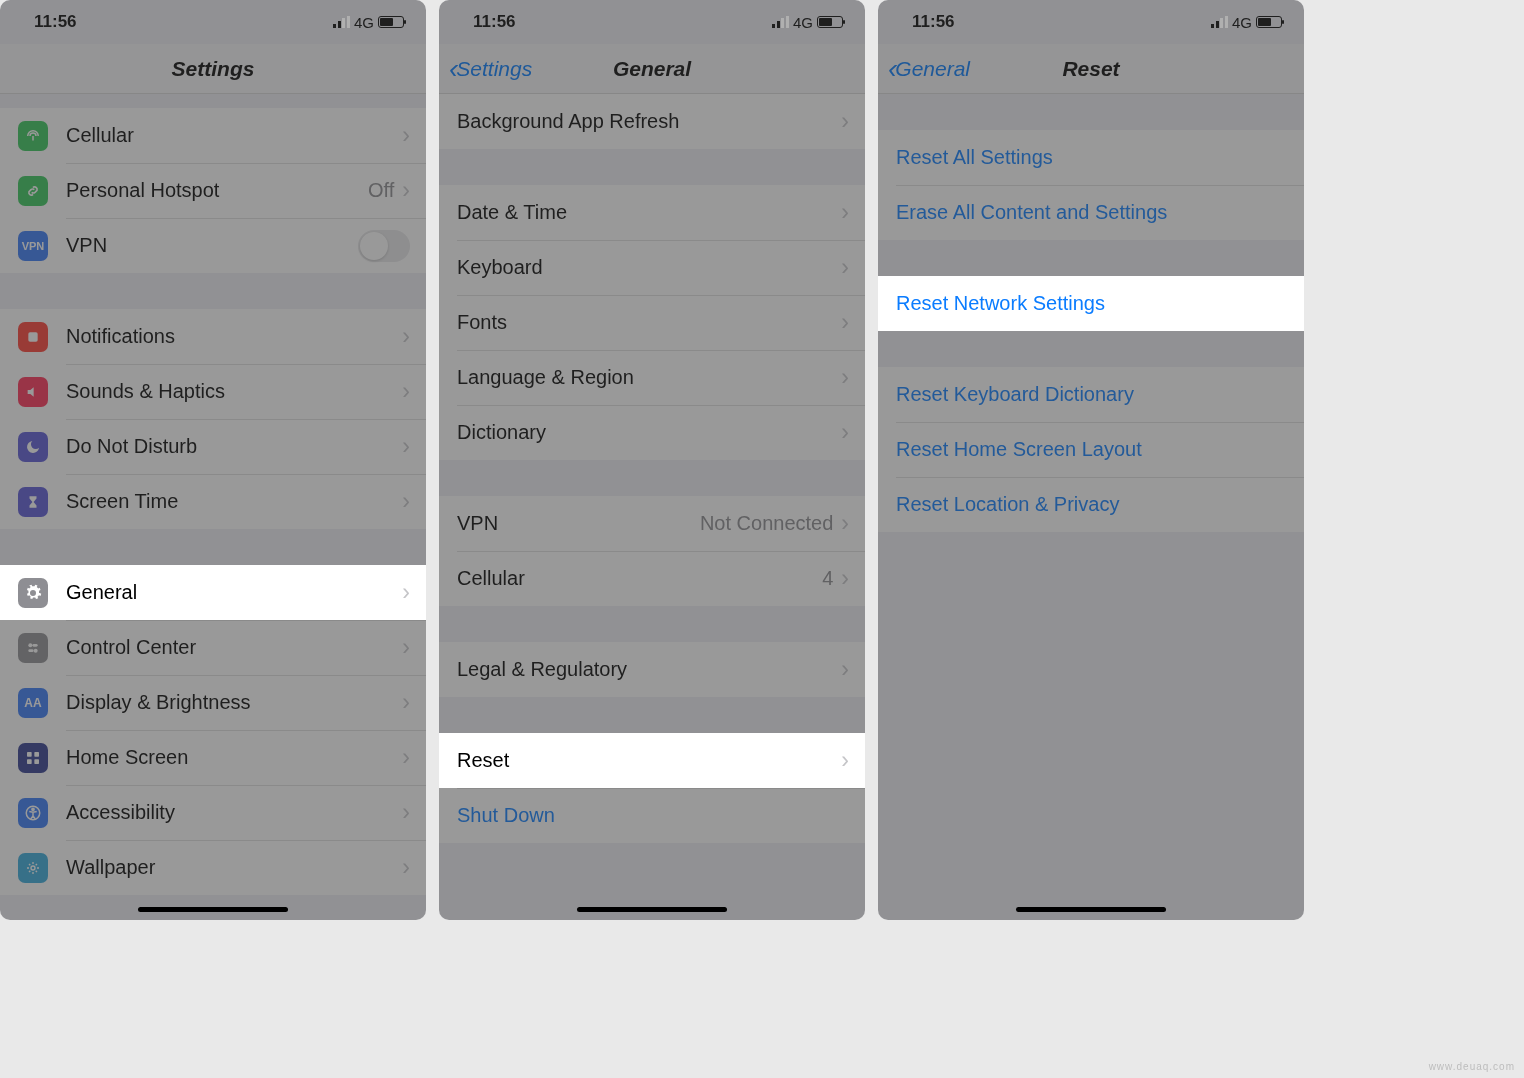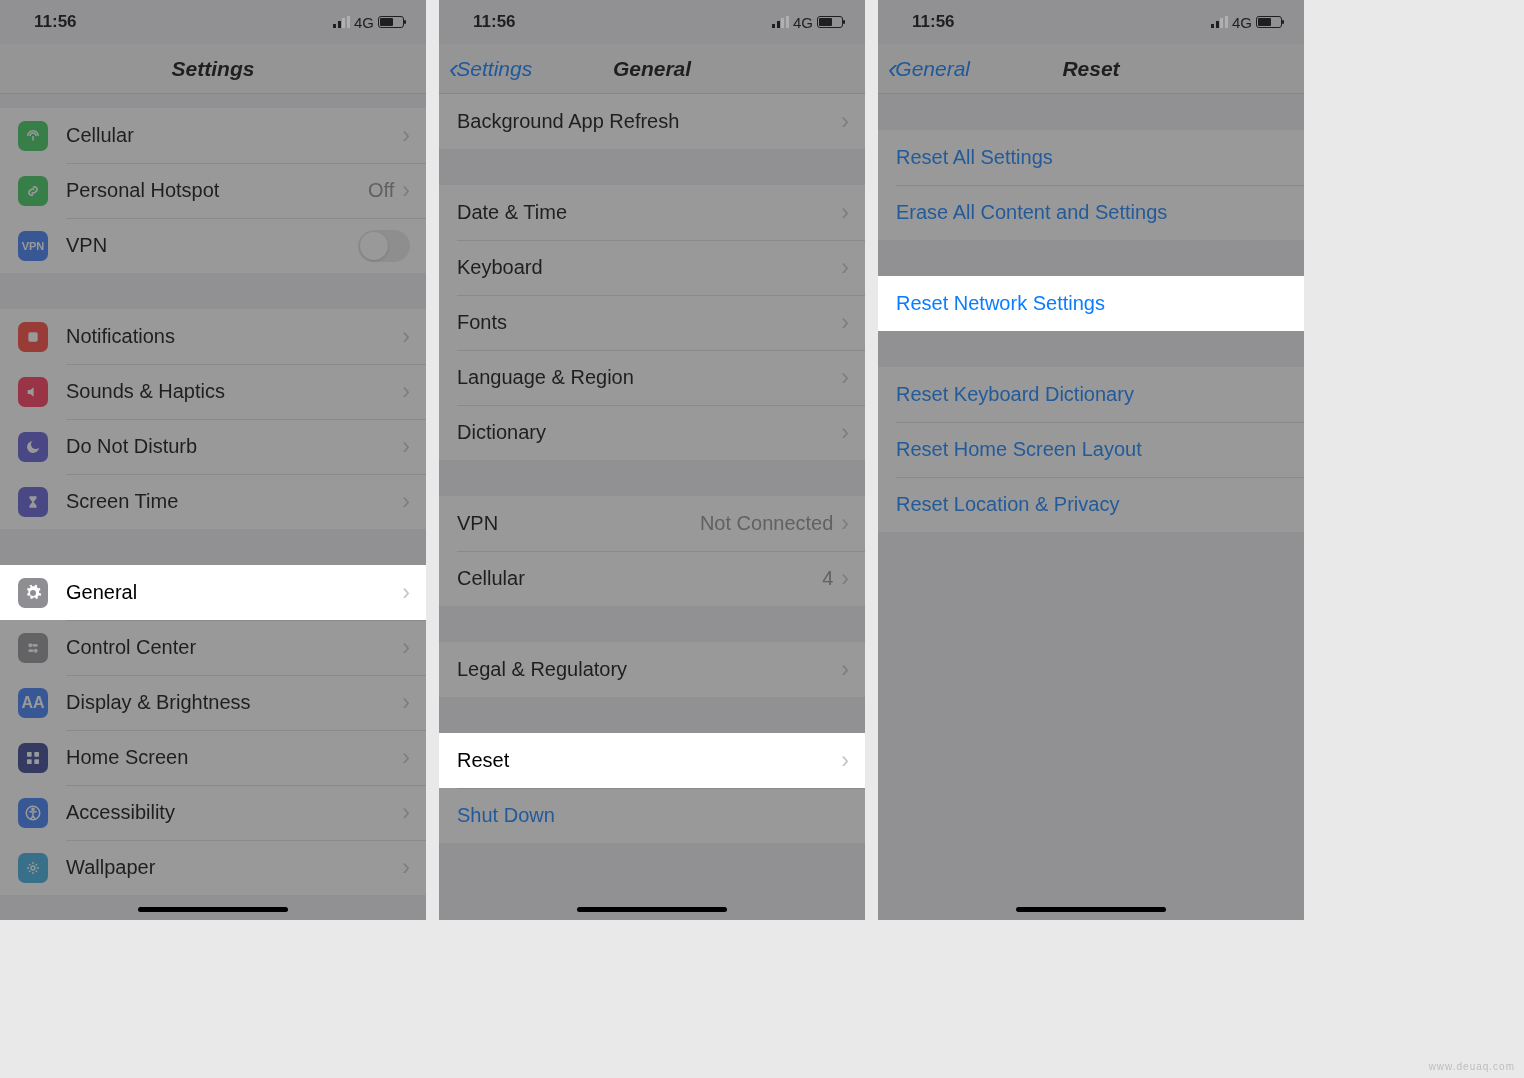--- a/index.html
+++ b/index.html
@@ -12,21 +12,21 @@
     gap: 13px;
     overflow: hidden;
     position: relative;
   }
   .phone {
     position: relative;
     width: 426px;
     height: 920px;
     background: #efeff4;
     overflow: hidden;
-    border-radius: 0;
+    border-radius: 10px;
   }
   .phone.p3 { width: 426px; }
   .dim {
     position: absolute; inset: 0;
     background: rgba(60,60,60,0.52);
     pointer-events: none;
     z-index: 50;
   }
   
   .status {
@@ -215,21 +215,21 @@
             <rect x="11" y="6" width="8" height="4" rx="2"></rect>
             <circle cx="16" cy="16" r="3"></circle>
             <rect x="5" y="14" width="8" height="4" rx="2"></rect>
           </svg>
       </span>
       <span class="label">Control Center</span>
       <span class="chev">›</span>
     </div>
     <div class="row">
       <span class="sep"></span>
-      <span class="icon" style="background:#3478f6;font-size:16px;font-weight:700">AA</span>
+      <span class="icon" style="background:#3478f6;font-size:12px;font-weight:700">AA</span>
       <span class="label">Display &amp; Brightness</span>
       <span class="chev">›</span>
     </div>
     <div class="row">
       <span class="sep"></span>
       <span class="icon" style="background:#2f3a8f">
         <svg width="16" height="16" viewBox="0 0 24 24" fill="#fff">
             <rect x="3" y="3" width="7" height="7" rx="1"></rect>
             <rect x="14" y="3" width="7" height="7" rx="1"></rect>
             <rect x="3" y="14" width="7" height="7" rx="1"></rect>

